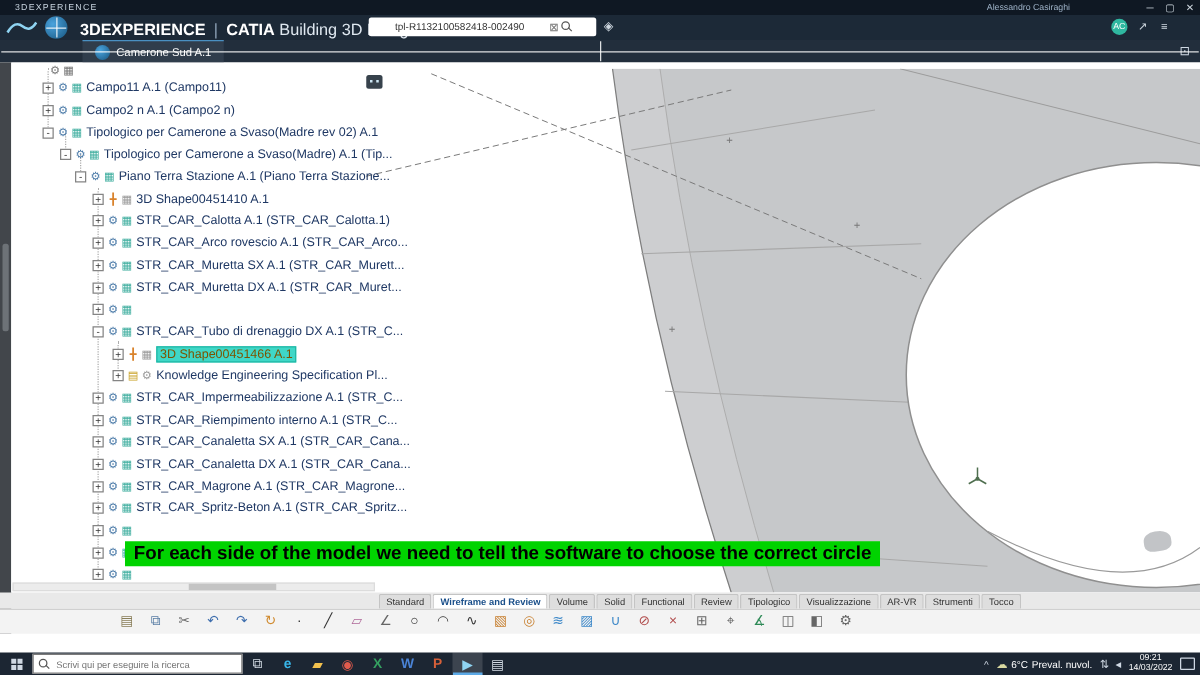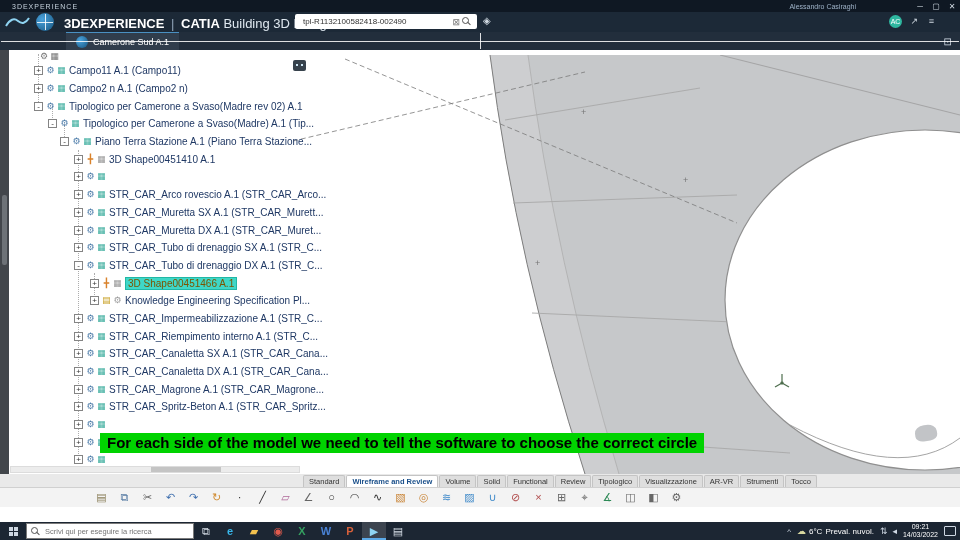--- a/index.html
+++ b/index.html
@@ -21,21 +21,21 @@
   .compass{position:absolute;left:36px;top:1px;width:18px;height:18px;border-radius:50%;
            background:radial-gradient(circle at 35% 35%, #4aa3dd, #17557f);}
   .compass::before{content:"";position:absolute;left:50%;top:1px;bottom:1px;width:1px;background:rgba(255,255,255,.85);}
   .compass::after{content:"";position:absolute;top:50%;left:1px;right:1px;height:1px;background:rgba(255,255,255,.85);}
   .compass.sm{position:static;width:12px;height:12px;flex:0 0 12px;}
   .apptitle{position:absolute;left:64px;top:4px;font-size:13px;white-space:nowrap;}
   .apptitle .b{font-weight:bold;}
   .apptitle .d{color:#8fa3b8;margin:0 3px;}
   .apptitle .m{color:#dfe8f0;}
   .hsearch{position:absolute;left:295px;top:2px;width:182px;height:15px;background:#fff;border-radius:2px;
-           display:flex;align-items:center;padding:0 6px;}
+           display:flex;align-items:center;padding:0 19px;}
   .hsearch input{flex:1;border:none;outline:none;font-size:8px;color:#333;min-width:0;
                  font-family:"Liberation Sans",sans-serif;background:transparent;}
   .hsearch .clr{font-size:9px;color:#777;margin:0 2px;}
   .mag{position:relative;width:9px;height:9px;flex:0 0 9px;}
   .mag::before{content:"";position:absolute;left:0;top:0;width:5px;height:5px;border:1px solid #555;border-radius:50%;}
   .mag::after{content:"";position:absolute;left:5px;top:6px;width:4px;height:1px;background:#555;transform:rotate(45deg);}
   .tagicon{position:absolute;left:483px;top:3px;font-size:10px;color:#cfd8e0;}
   .workspace{position:absolute;right:76px;top:5px;font-size:8.5px;font-weight:bold;white-space:nowrap;color:#f2f6fa;}
   .avatar{position:absolute;right:58px;top:3px;width:13px;height:13px;border-radius:50%;background:#2fb7a0;
           color:#fff;font-size:7px;line-height:13px;text-align:center;}
@@ -240,20 +240,21 @@
       <div class="trow" style="padding-left: 40px;">
     <span class="twig">+</span>
     <span class="ticon" style="color: rgb(217, 130, 43);">╋</span>
     <span class="ticon" style="color: rgb(154, 154, 154);">▦</span>
     <span class="tlabel">3D Shape00451410 A.1</span>
   </div>
       <div class="trow" style="padding-left: 40px;">
     <span class="twig">+</span>
     <span class="ticon" style="color: rgb(74, 122, 168);">⚙</span>
     <span class="ticon" style="color: rgb(63, 174, 159);">▦</span>
+    <span class="tlabel">STR_CAR_Calotta A.1 (STR_CAR_Calotta.1)</span>
   </div>
       <div class="trow" style="padding-left: 40px;">
     <span class="twig">+</span>
     <span class="ticon" style="color: rgb(74, 122, 168);">⚙</span>
     <span class="ticon" style="color: rgb(63, 174, 159);">▦</span>
     <span class="tlabel">STR_CAR_Arco rovescio A.1 (STR_CAR_Arco...</span>
   </div>
       <div class="trow" style="padding-left: 40px;">
     <span class="twig">+</span>
     <span class="ticon" style="color: rgb(74, 122, 168);">⚙</span>
@@ -263,21 +264,20 @@
       <div class="trow" style="padding-left: 40px;">
     <span class="twig">+</span>
     <span class="ticon" style="color: rgb(74, 122, 168);">⚙</span>
     <span class="ticon" style="color: rgb(63, 174, 159);">▦</span>
     <span class="tlabel">STR_CAR_Muretta DX A.1 (STR_CAR_Muret...</span>
   </div>
       <div class="trow" style="padding-left: 40px;">
     <span class="twig">+</span>
     <span class="ticon" style="color: rgb(74, 122, 168);">⚙</span>
     <span class="ticon" style="color: rgb(63, 174, 159);">▦</span>
-    <span class="tlabel">STR_CAR_Tubo di drenaggio SX A.1 (STR_C...</span>
   </div>
       <div class="trow" style="padding-left: 40px;">
     <span class="twig">-</span>
     <span class="ticon" style="color: rgb(74, 122, 168);">⚙</span>
     <span class="ticon" style="color: rgb(63, 174, 159);">▦</span>
     <span class="tlabel">STR_CAR_Tubo di drenaggio DX A.1 (STR_C...</span>
   </div>
       <div class="trow" style="padding-left: 56px;">
     <span class="twig">+</span>
     <span class="ticon" style="color: rgb(217, 130, 43);">╋</span>

